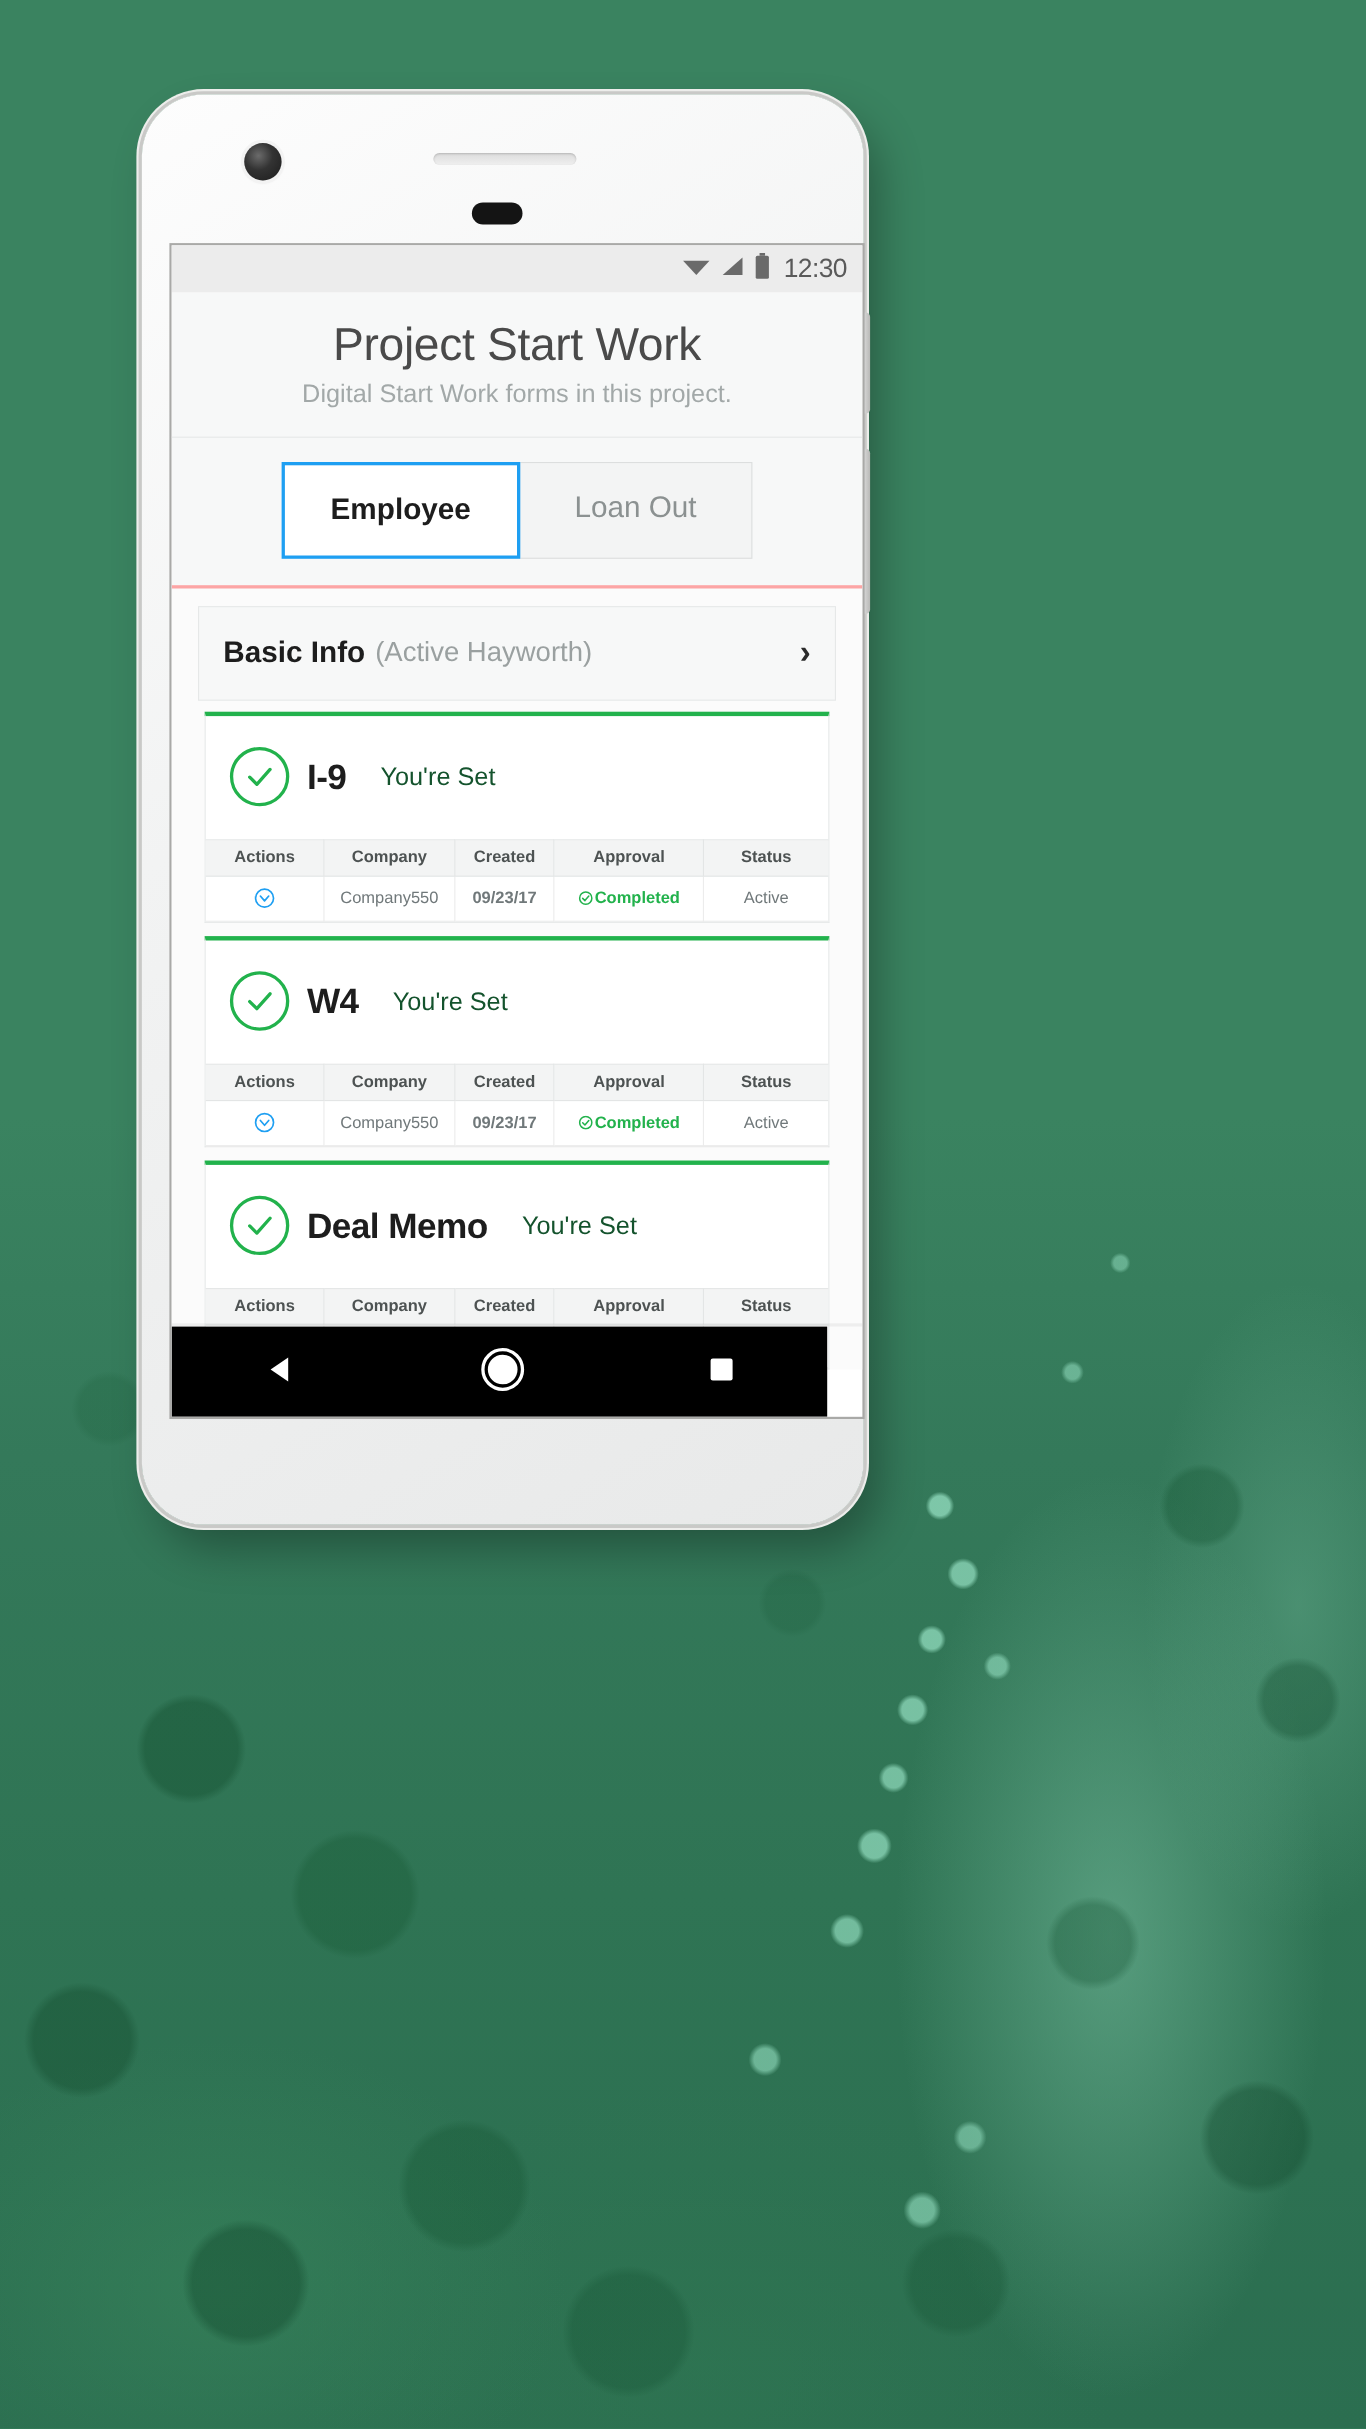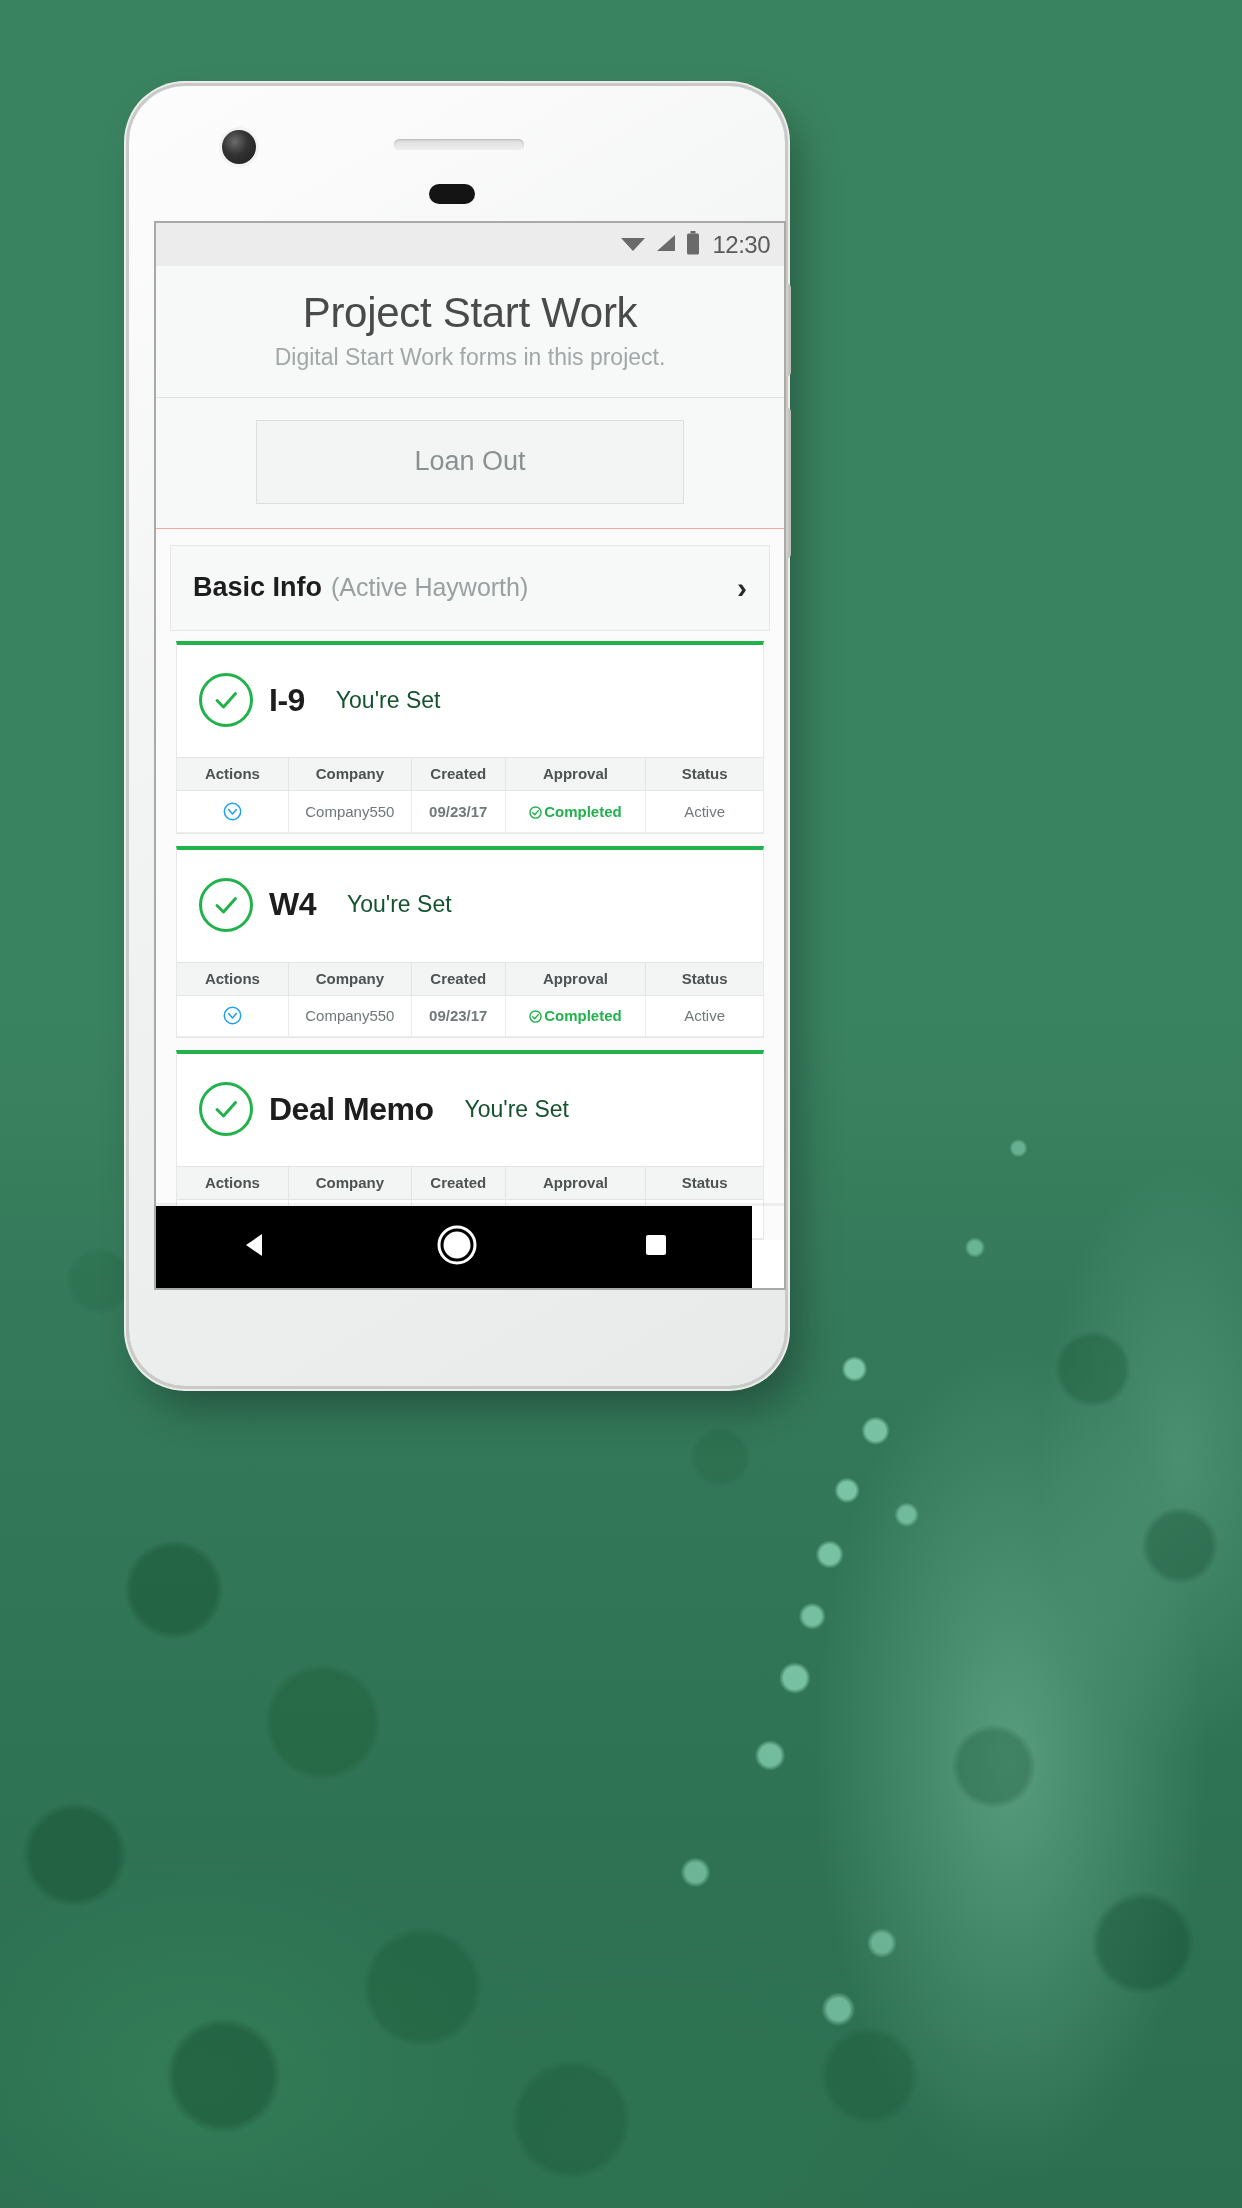--- a/index.html
+++ b/index.html
@@ -242,22 +242,22 @@
     color: #1d1d1d;
     font-weight: bold;
     margin-right: -1px;
     position: relative;
     z-index: 2;
   }
 
   
   .content {
     background: #fbfbfb;
-    border-top: 1px solid #fca5a5;
-    padding: 16px 14px 0;
+    border-top: 3px solid #fca5a5;
+    padding: 16px 24px 0;
   }
 
   
   .basic-info {
     background: #f7f8f8;
     border: 1px solid #e6e8e8;
     padding: 26px 22px 27px;
     display: flex;
     align-items: center;
     margin-bottom: 10px;
@@ -406,20 +406,21 @@
     </div>
 
 
     <div class="page-head">
       <div class="page-title">Project Start Work</div>
       <div class="page-sub">Digital Start Work forms in this project.</div>
     </div>
 
     <div class="tabs-wrap">
       <div class="tabs">
+        <div class="tab active">Employee</div>
         <div class="tab">Loan Out</div>
       </div>
     </div>
 
     <div class="content">
 
       <div class="basic-info">
         <span class="bi-strong">Basic Info</span>
         <span class="bi-name">(Active Hayworth)</span>
         <span class="bi-chevron">›</span>

